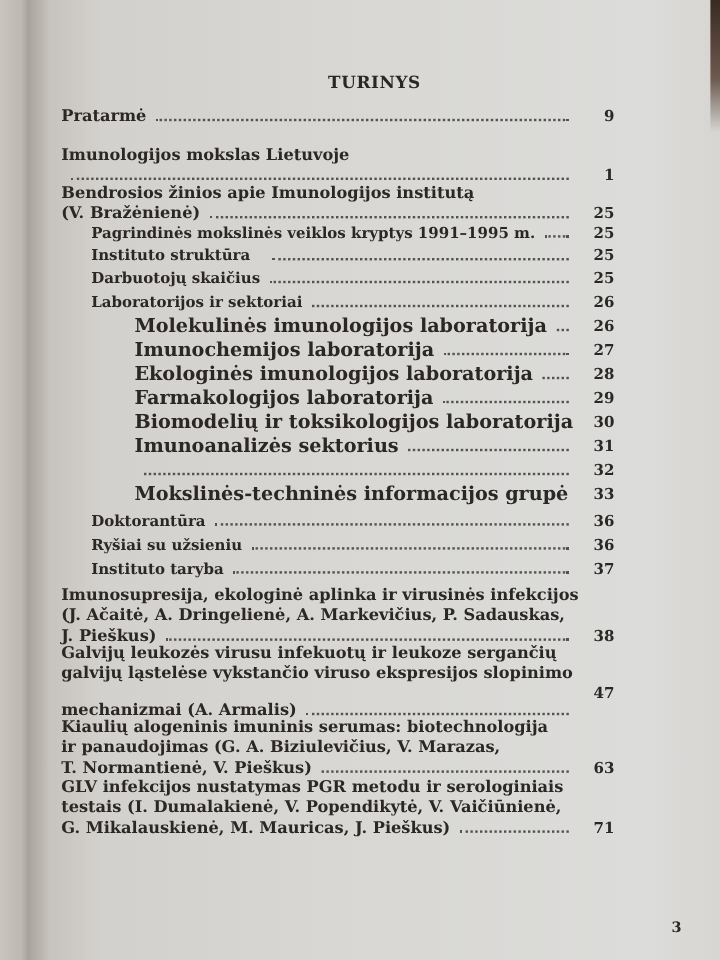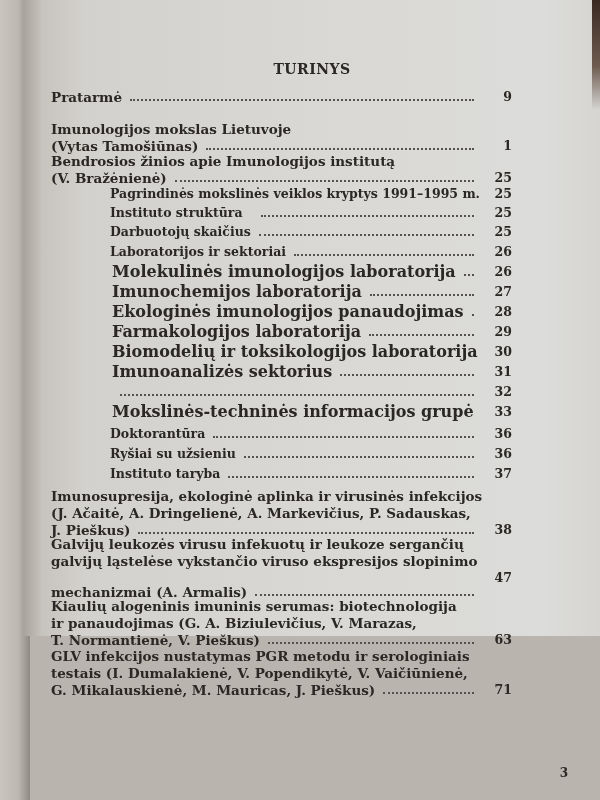--- a/index.html
+++ b/index.html
@@ -7,33 +7,33 @@
     width:600px; height:800px; overflow:hidden; position:relative;
     background:#b9b4ad;
     font-family:"DejaVu Serif", "Liberation Serif", serif;
     color:#2a2724;
   }
   .left-page {
     position:absolute; left:0; top:0; width:30px; height:800px;
     background:linear-gradient(90deg,#c9c5bf 0%,#bdb8b1 60%,#8f8a83 100%);
   }
   .page {
-    position:absolute; left:24px; top:0; width:576px; height:636px;
+    position:absolute; left:24px; top:0; width:576px; height:800px;
     background:linear-gradient(90deg,#a9a49d 0px,#c7c3bd 18px,#d3d1cd 60px,#d9d8d5 300px,#dcdcda 520px,#d6d5d2 576px);
   }
   .spine-shadow { position:absolute; right:0; top:0; width:8px; height:110px;
     background:linear-gradient(180deg,#3a2a22,#6d5b50 60%,rgba(0,0,0,0)); }
   .title {
     position:absolute; top:61px; left:0; width:576px; text-align:center;
     font-weight:bold; font-size:14px; letter-spacing:0.5px;
   }
   .entry { position:absolute; left:0; width:576px; }
   .line { position:absolute; white-space:nowrap; font-size:12.5px; line-height:16px; }
   .lvl0 { font-weight:bold; font-size:13.5px; }
-  .lvl1 { font-weight:bold; font-size:12.5px;margin-left:34px; }
+  .lvl1 { font-weight:bold; font-size:12.5px; }
   .lvl2 { font-weight:bold; font-size:16px; }
   .leader-row { position:absolute; height:16px; display:flex; align-items:flex-end; }
   .leader { flex:1; border-bottom:2px dotted #55514c; margin:0 10px 4px 8px; }
   .pg { position:absolute; font-weight:bold; font-size:12.5px; width:26px; text-align:right; }
   .folio { position:absolute; right:32px; top:766px; font-weight:bold; font-size:12px; }
 </style>
 </head>
 <body>
 
 <div class="left-page"></div>
@@ -45,21 +45,20 @@
       <div class="entry">
         <div class="leader-row" style="top: 89px; left: 27px; width: 433px;">
           <span class="line lvl0" style="position: static;">Pratarmė</span>
           <span class="leader"></span>
         </div>
         <div class="pg" style="top: 89px; left: 462px;">9</div>
       </div>
       <div class="entry">
         <div class="line lvl0" style="top: 121px; left: 27px;">Imunologijos mokslas Lietuvoje</div>
         <div class="leader-row" style="top: 138px; left: 27px; width: 433px;">
-          <span class="line lvl0" style="position: static;">(Vytas Tamošiūnas)</span>
           <span class="leader"></span>
         </div>
         <div class="pg" style="top: 138px; left: 462px;">1</div>
       </div>
       <div class="entry">
         <div class="line lvl0" style="top: 153px; left: 27px;">Bendrosios žinios apie Imunologijos institutą</div>
         <div class="leader-row" style="top: 170px; left: 27px; width: 433px;">
           <span class="line lvl0" style="position: static;">(V. Bražėnienė)</span>
           <span class="leader"></span>
         </div>
@@ -102,21 +101,21 @@
       </div>
       <div class="entry">
         <div class="leader-row" style="top: 284px; left: 88px; width: 372px;">
           <span class="line lvl2" style="position: static;">Imunochemijos laboratorija</span>
           <span class="leader"></span>
         </div>
         <div class="pg" style="top: 284px; left: 462px;">27</div>
       </div>
       <div class="entry">
         <div class="leader-row" style="top: 304px; left: 88px; width: 372px;">
-          <span class="line lvl2" style="position: static;">Ekologinės imunologijos panaudojimas</span>
+          <span class="line lvl2" style="position: static;">Ekologinės imunologijos laboratorija</span>
           <span class="leader"></span>
         </div>
         <div class="pg" style="top: 304px; left: 462px;">28</div>
       </div>
       <div class="entry">
         <div class="leader-row" style="top: 324px; left: 88px; width: 372px;">
           <span class="line lvl2" style="position: static;">Farmakologijos laboratorija</span>
           <span class="leader"></span>
         </div>
         <div class="pg" style="top: 324px; left: 462px;">29</div>

